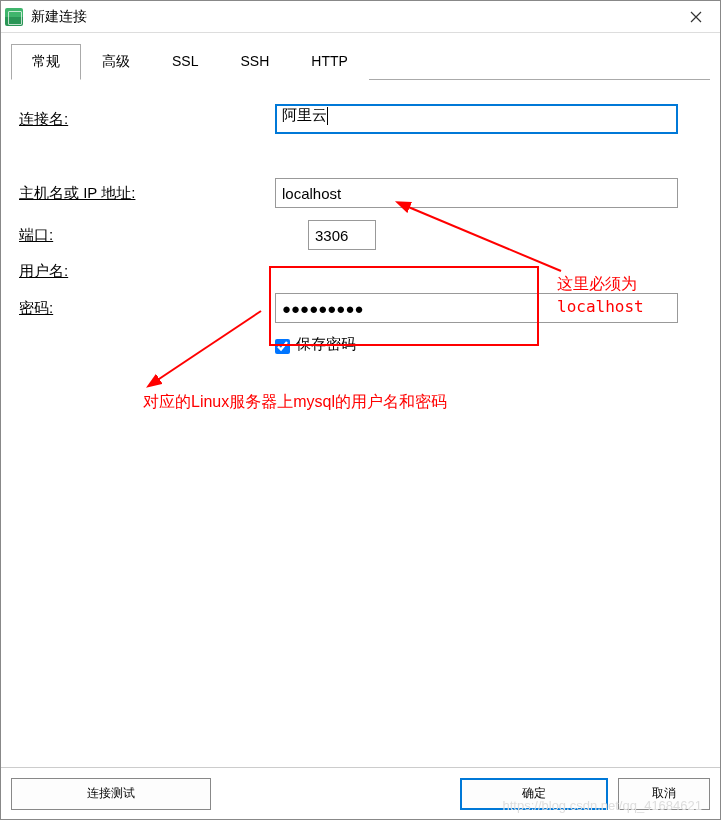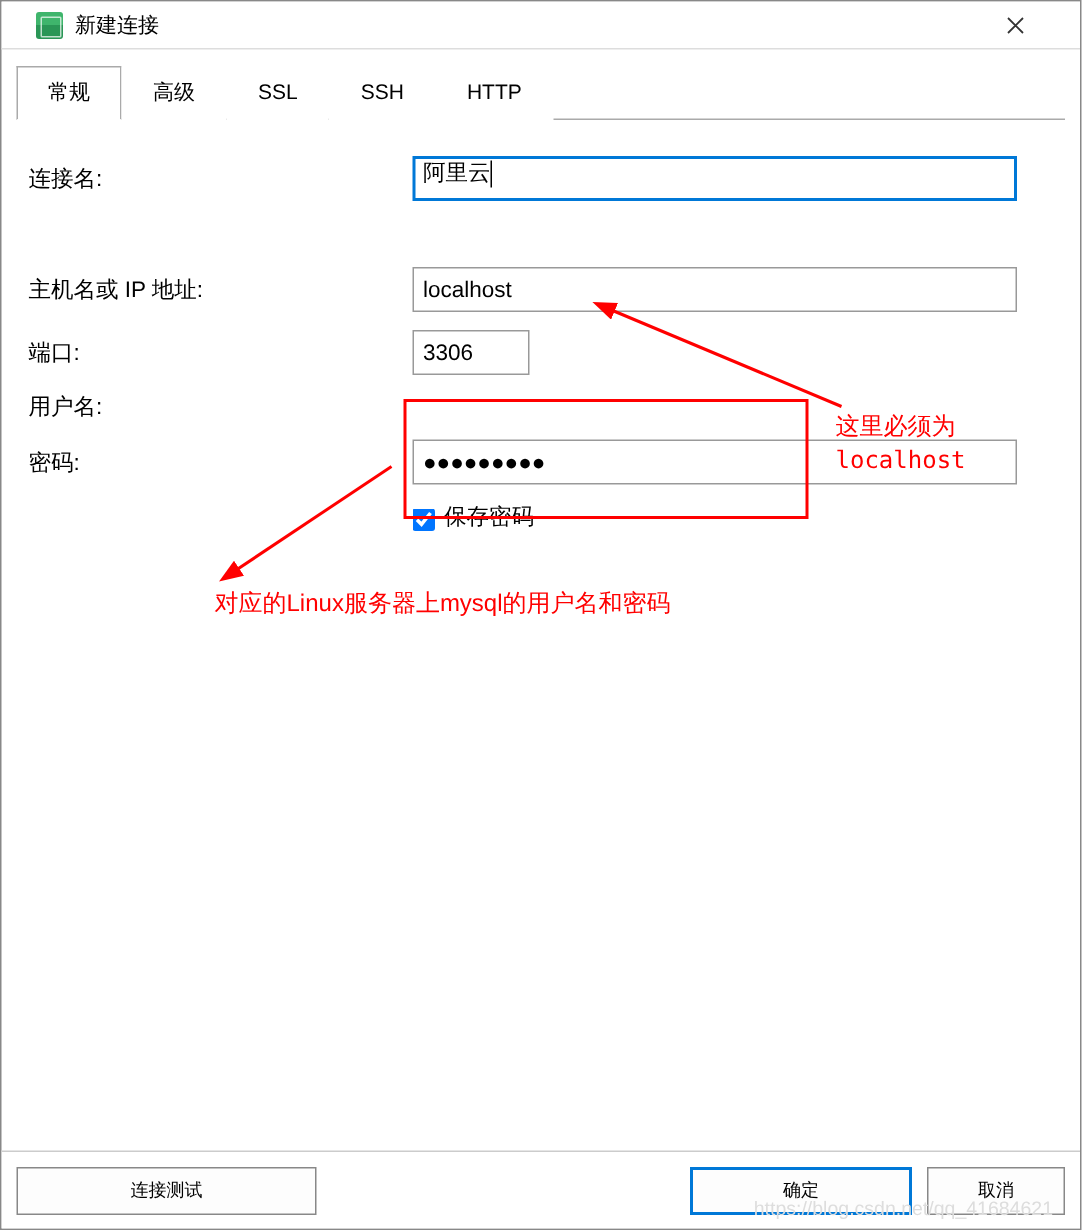--- a/index.html
+++ b/index.html
@@ -9,21 +9,21 @@
       font-family: "Microsoft YaHei", Arial, sans-serif;
       font-size: 14px;
       background: #fff;
       position: relative;
       border: 1px solid #888;
     }
     .titlebar {
       height: 32px;
       display: flex;
       align-items: center;
-      padding: 0 23px;
+      padding: 0 4px;
       background: #fff;
       border-bottom: 1px solid #ddd;
     }
     .titlebar-icon {
       width: 18px;
       height: 18px;
       background: linear-gradient(to bottom, #3fb56c 50%, #2a9656 50%);
       border-radius: 2px;
       margin-right: 8px;
       position: relative;
@@ -79,31 +79,32 @@
     .row {
       display: flex;
       align-items: center;
       margin-bottom: 12px;
       position: relative;
     }
     .row.gap { margin-bottom: 44px; }
     .label {
       width: 256px;
       font-size: 15px;
+      text-decoration: underline;
     }
     .input {
       height: 30px;
       border: 1px solid #999;
       padding: 0 6px;
       font-size: 15px;
       font-family: inherit;
       background: #fff;
     }
     .input.full { width: 403px; }
-    .input.port { width: 78px; }
+    .input.port { width: 68px; margin-left: 33px; }
     .input.focused {
       border: 2px solid #0078d7;
       padding: 0 5px;
     }
     .checkrow {
       display: flex;
       align-items: flex-end;
       margin-left: 256px;
       margin-top: 8px;
       font-size: 15px;

